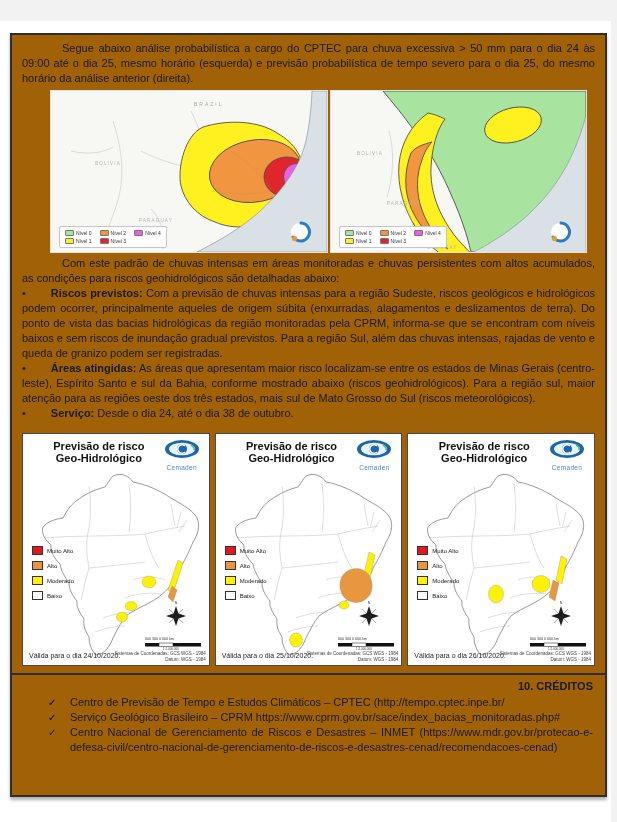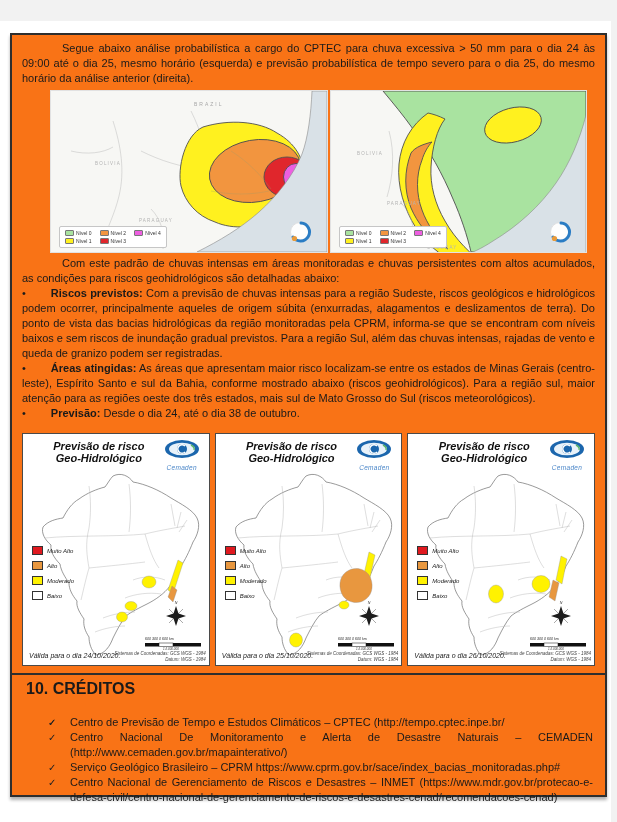--- a/index.html
+++ b/index.html
@@ -6,21 +6,21 @@
   html,body { margin:0; padding:0; }
   body {
     width:617px; height:822px; position:relative; background:#ffffff;
     font-family:"Liberation Sans", sans-serif; color:#1a1a1a; overflow:hidden;
   }
   .top-band { position:absolute; left:0; top:0; width:617px; height:21px; background:#f2f2f2; }
   .right-band { position:absolute; right:0; top:0; width:6px; height:822px; background:#f2f2f2; }
 
   .doc-box {
     position:absolute; left:10px; top:33px; width:597px; height:764px;
-    background:#f97316; border:2px solid #2e2e2e; box-shadow:0 3px 3px rgba(0,0,0,.3);
+    background:#a16207; border:2px solid #2e2e2e; box-shadow:0 3px 3px rgba(0,0,0,.3);
     padding:6px 10px 0 10px;
   }
 
   p.body-text { margin:0; font-size:11px; line-height:15px; text-align:justify; }
   p.indent { text-indent:40px; }
   .blt { font-size:11px; }
   .sp { display:inline-block; width:25px; }
 
   .maps-row { display:flex; gap:2px; margin:4px 0 3px 28px; }
   .tmap { position:relative; background:#f7f7f4; border:1px solid #e2e2e2; }
@@ -32,37 +32,37 @@
     position:absolute; left:8px; bottom:4px; background:#fff; border:1px solid #c6c6c6;
     border-radius:2px; padding:3px 5px; display:grid;
     grid-template-rows:repeat(2,auto); grid-auto-flow:column; gap:2px 8px;
     font-size:5px; color:#333;
   }
   .tm-li { display:flex; align-items:center; gap:2px; white-space:nowrap; }
   .sw { display:inline-block; width:9px; height:6px; border:1px solid #777; border-radius:1px; }
   .sw-g{background:#A9E3A0;} .sw-y{background:#FFF11F;} .sw-o{background:#F2953F;}
   .sw-r{background:#E0262C;} .sw-m{background:#ED5FE0;}
 
-  .panels-row { display:flex; gap:5px; margin:12px 0 0 0;font-style:italic; }
+  .panels-row { display:flex; gap:5px; margin:12px 0 0 0; }
   .panel { position:relative; width:197px; height:233px; border:1.5px solid #4a4a4a; background:#fff; }
   .panel-title { margin:6px 44px 0 10px; text-align:center; font-weight:bold; font-size:11px; line-height:12px; color:#111; }
   .cem-logo { position:absolute; top:5px; right:4px; width:46px; text-align:center; }
   .cem-logo .cl-txt { font-size:6.5px; color:#4a86c8; margin-top:-1px; letter-spacing:.3px; }
   .panel .mapsvg { position:absolute; top:22px; left:2px; }
 
   .pl-legend { position:absolute; left:9px; top:112px; display:flex; flex-direction:column; gap:6px; font-size:6px; color:#222; }
   .pl-li { display:flex; align-items:center; gap:4px; }
   .psw { display:inline-block; width:11px; height:9px; border:1px solid #333; }
   .psw-ma{background:#E0191F;} .psw-a{background:#E8973F;} .psw-mo{background:#FFF200;} .psw-b{background:#fff;}
 
   .panel-caption { position:absolute; left:6px; bottom:6px; font-size:7px; color:#222; }
   .panel-coords { position:absolute; right:3px; bottom:3px; font-size:4.5px; line-height:5.5px; color:#444; text-align:right; }
 
   .credits { border-top:2px solid #2e2e2e; margin:7px -10px 0 -10px; padding:4px 12px 6px 12px; }
-  .credits-heading { font-weight:bold; font-size:16px; margin:1px 0 17px 2px; }
+  .credits-heading { font-weight:bold; font-size:11px; margin:1px 0 3px 2px;text-align:right; }
   .credit-item { position:relative; padding-left:46px; font-size:11px; line-height:15px; text-align:justify; overflow-wrap:break-word; margin:0; }
   .credit-item .chk { position:absolute; left:24px; top:0; color:#222; font-size:10px; }
 
   .mlab { fill:#a7a7a7; font-size:5px; letter-spacing:2px; font-family:"Liberation Sans",sans-serif; }
   .mlab2 { fill:#b3b3b3; font-size:4.5px; letter-spacing:1.2px; font-family:"Liberation Sans",sans-serif; }
   .blob { stroke:#4f4f4f; stroke-width:.9; }
   .statln { stroke:#b5b5b5; stroke-width:.45; fill:none; }
   .patch { stroke:#8f8f8f; stroke-width:.35; }
   .tinytxt { font-size:3.6px; fill:#333; font-family:"Liberation Sans",sans-serif; }
 </style>
@@ -195,21 +195,21 @@
       </div>
     </div>
   </div>
 
   <p class="body-text indent">Com este padrão de chuvas intensas em áreas monitoradas e chuvas persistentes com altos acumulados, as condições para riscos geohidrológicos são detalhadas abaixo:</p>
 
   <p class="body-text"><span class="blt">•</span><span class="sp"></span><b>Riscos previstos:</b> <span>Com a previsão de chuvas intensas para a região Sudeste, riscos geológicos e hidrológicos podem ocorrer, principalmente aqueles de origem súbita (enxurradas, alagamentos e deslizamentos de terra). Do ponto de vista das bacias hidrológicas da região monitoradas pela CPRM, informa-se que se encontram com níveis baixos e sem riscos de inundação gradual previstos. Para a região Sul, além das chuvas intensas, rajadas de vento e queda de granizo podem ser registradas.</span></p>
 
   <p class="body-text"><span class="blt">•</span><span class="sp"></span><b>Áreas atingidas:</b> <span>As áreas que apresentam maior risco localizam-se entre os estados de Minas Gerais (centro-leste), Espírito Santo e sul da Bahia, conforme mostrado abaixo (riscos geohidrológicos). Para a região sul, maior atenção para as regiões oeste dos três estados, mais sul de Mato Grosso do Sul (riscos meteorológicos).</span></p>
 
-  <p class="body-text"><span class="blt">•</span><span class="sp"></span><b>Previsão:</b> <span>Desde o dia 24, até o dia 38 de outubro.</span></p>
+  <p class="body-text"><span class="blt">•</span><span class="sp"></span><b>Serviço:</b> <span>Desde o dia 24, até o dia 38 de outubro.</span></p>
 
   <div class="panels-row">
 
     <div class="panel">
       <div class="panel-title">
         <div>Previsão de risco</div>
         <div>Geo-Hidrológico</div>
       </div>
       <div class="cem-logo">
         <svg width="38" height="22" viewBox="0 0 38 22">
@@ -373,18 +373,18 @@
         <div>Sistemas de Coordenadas: GCS WGS - 1984</div>
         <div>Datum: WGS - 1984</div>
       </div>
     </div>
   </div>
 
   <div class="credits">
     <div class="credits-heading">10. CRÉDITOS</div>
     <p class="credit-item"><span class="chk">✓</span></p>
     <p class="credit-item"><span class="chk">✓</span><span>Centro de Previsão de Tempo e Estudos Climáticos – CPTEC (http://tempo.cptec.inpe.br/</span></p>
-    <p class="credit-item"><span class="chk">✓</span><span>Centro Nacional De Monitoramento e Alerta de Desastre Naturais – CEMADEN (http://www.cemaden.gov.br/mapainterativo/)</span></p>
+    <p class="credit-item"><span class="chk">✓</span></p>
     <p class="credit-item"><span class="chk">✓</span><span>Serviço Geológico Brasileiro – CPRM https://www.cprm.gov.br/sace/index_bacias_monitoradas.php#</span></p>
     <p class="credit-item"><span class="chk">✓</span><span>Centro Nacional de Gerenciamento de Riscos e Desastres – INMET (https://www.mdr.gov.br/protecao-e-defesa-civil/centro-nacional-de-gerenciamento-de-riscos-e-desastres-cenad/recomendacoes-cenad)</span></p>
   </div>
 
 </div>
 
 </body></html>

